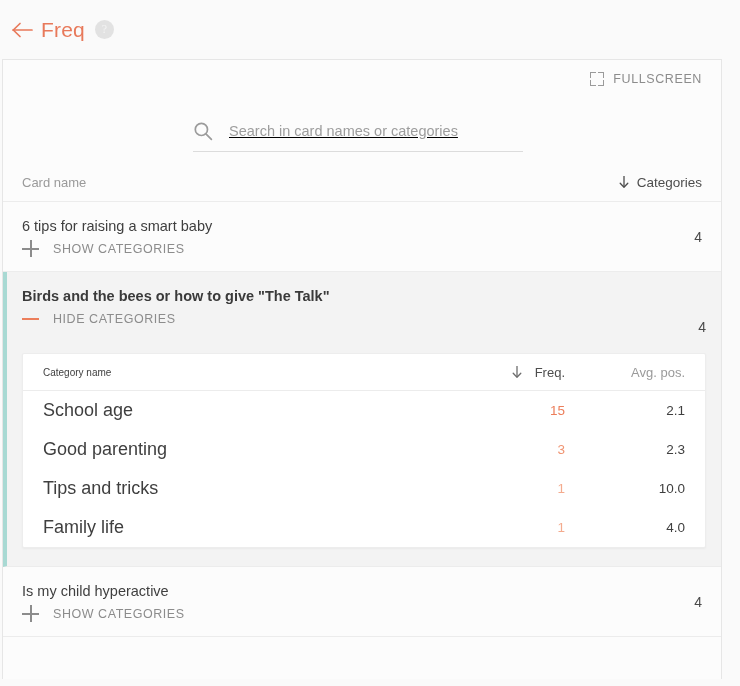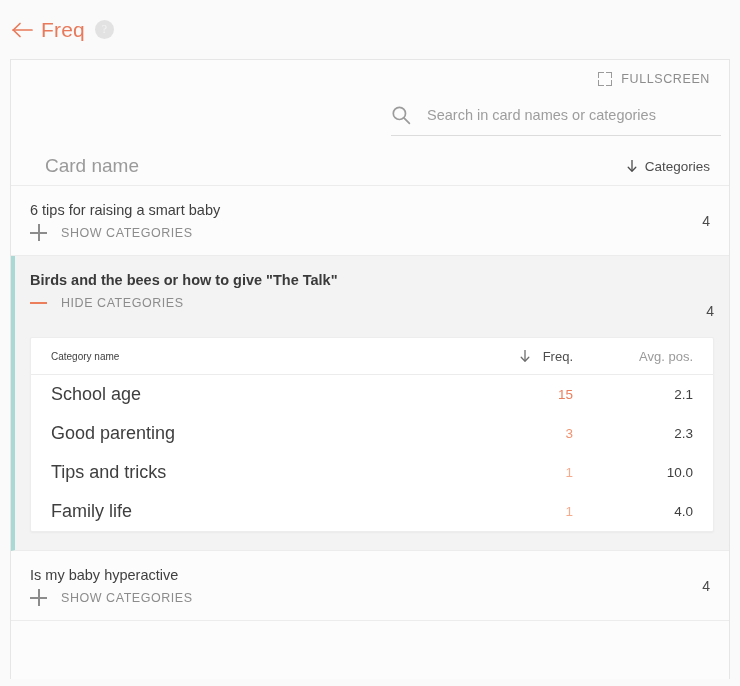--- a/index.html
+++ b/index.html
@@ -51,21 +51,21 @@
     text-align: center;
     margin-left: 10px;
     cursor: pointer;
     user-select: none;
     font-family: "Liberation Serif", serif;
   }
 
   
   .card-panel {
     position: absolute;
-    left: 10px;
+    left: 2px;
     top: 59px;
     width: 720px;
     height: 620px;
     background: #fcfcfc;
     border: 1px solid #e6e6e6;
     border-bottom: none;
     box-sizing: border-box;
     overflow: hidden;
   }
 
@@ -99,23 +99,24 @@
     border: 1.6px solid #9a9a9a;
   }
   .fs-icon i.tl { top: 0; left: 0; border-right: none; border-bottom: none; }
   .fs-icon i.tr { top: 0; right: 0; border-left: none; border-bottom: none; }
   .fs-icon i.bl { bottom: 0; left: 0; border-right: none; border-top: none; }
   .fs-icon i.br { bottom: 0; right: 0; border-left: none; border-top: none; }
 
   
   .search-wrap {
     display: flex;
-    justify-content: flex-end;
+    justify-content: center;
     padding-right: 8px;
-    margin-top: 8px;
+    margin-top: 24px;
+    text-decoration: underline;
   }
   .search-box {
     width: 330px;
     display: flex;
     align-items: center;
     border-bottom: 1px solid #dcdcdc;
     padding-bottom: 10px;
   }
   .search-icon { width: 20px; height: 20px; margin-right: 16px; flex: none; }
   .search-input {
@@ -134,23 +135,22 @@
   .col-head {
     display: flex;
     align-items: center;
     justify-content: space-between;
     padding: 0 19px 0 19px;
     height: 38px;
     border-bottom: 1px solid #ececec;
     margin-top: 11px;
   }
   .col-head .label {
-    font-size: 19px;
+    font-size: 13px;
     color: #9a9a9a;
-    margin-left: 15px;
   }
   .col-head .sorted {
     font-size: 13.5px;
     color: #4d4d4d;
     display: flex;
     align-items: center;
     gap: 7px;
     cursor: pointer;
   }
   .sort-arrow { width: 12px; height: 14px; flex: none; }
@@ -356,21 +356,21 @@
           <span class="c-name">Family life</span>
           <span class="c-freq" style="color:#f4ab8e">1</span>
           <span class="c-pos">4.0</span>
         </div>
 
       </div>
     </div>
   </div>
 
   <div class="row row-collapsed">
-    <div class="row-title">Is my baby hyperactive</div>
+    <div class="row-title">Is my child hyperactive</div>
     <div class="toggle">
       <span class="plus-icon"></span>
       <span class="toggle-label">SHOW CATEGORIES</span>
     </div>
     <div class="row-count">4</div>
   </div>
 
 </div>
 
 </body></html>

